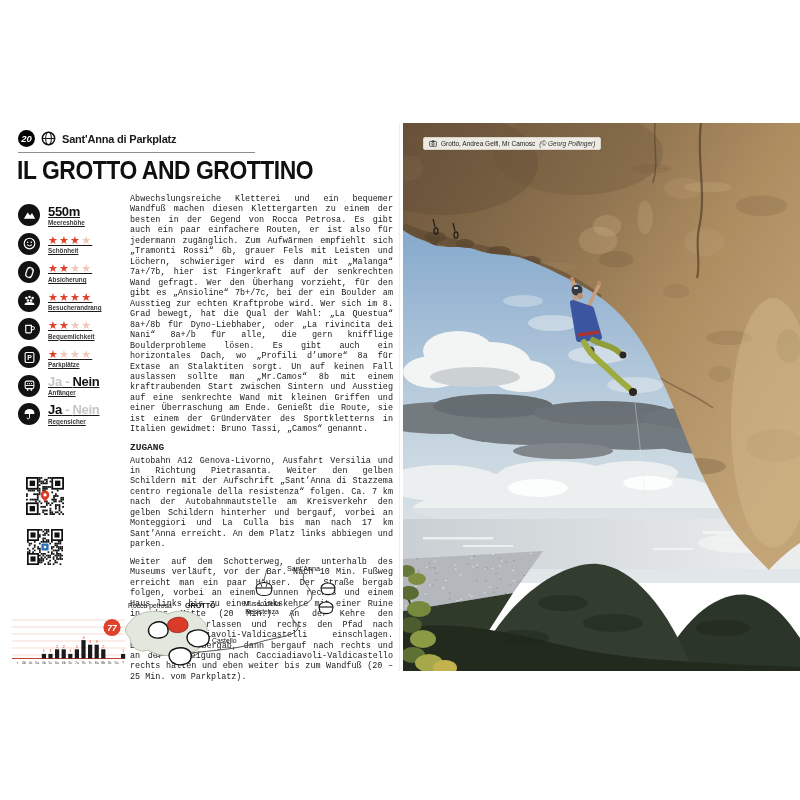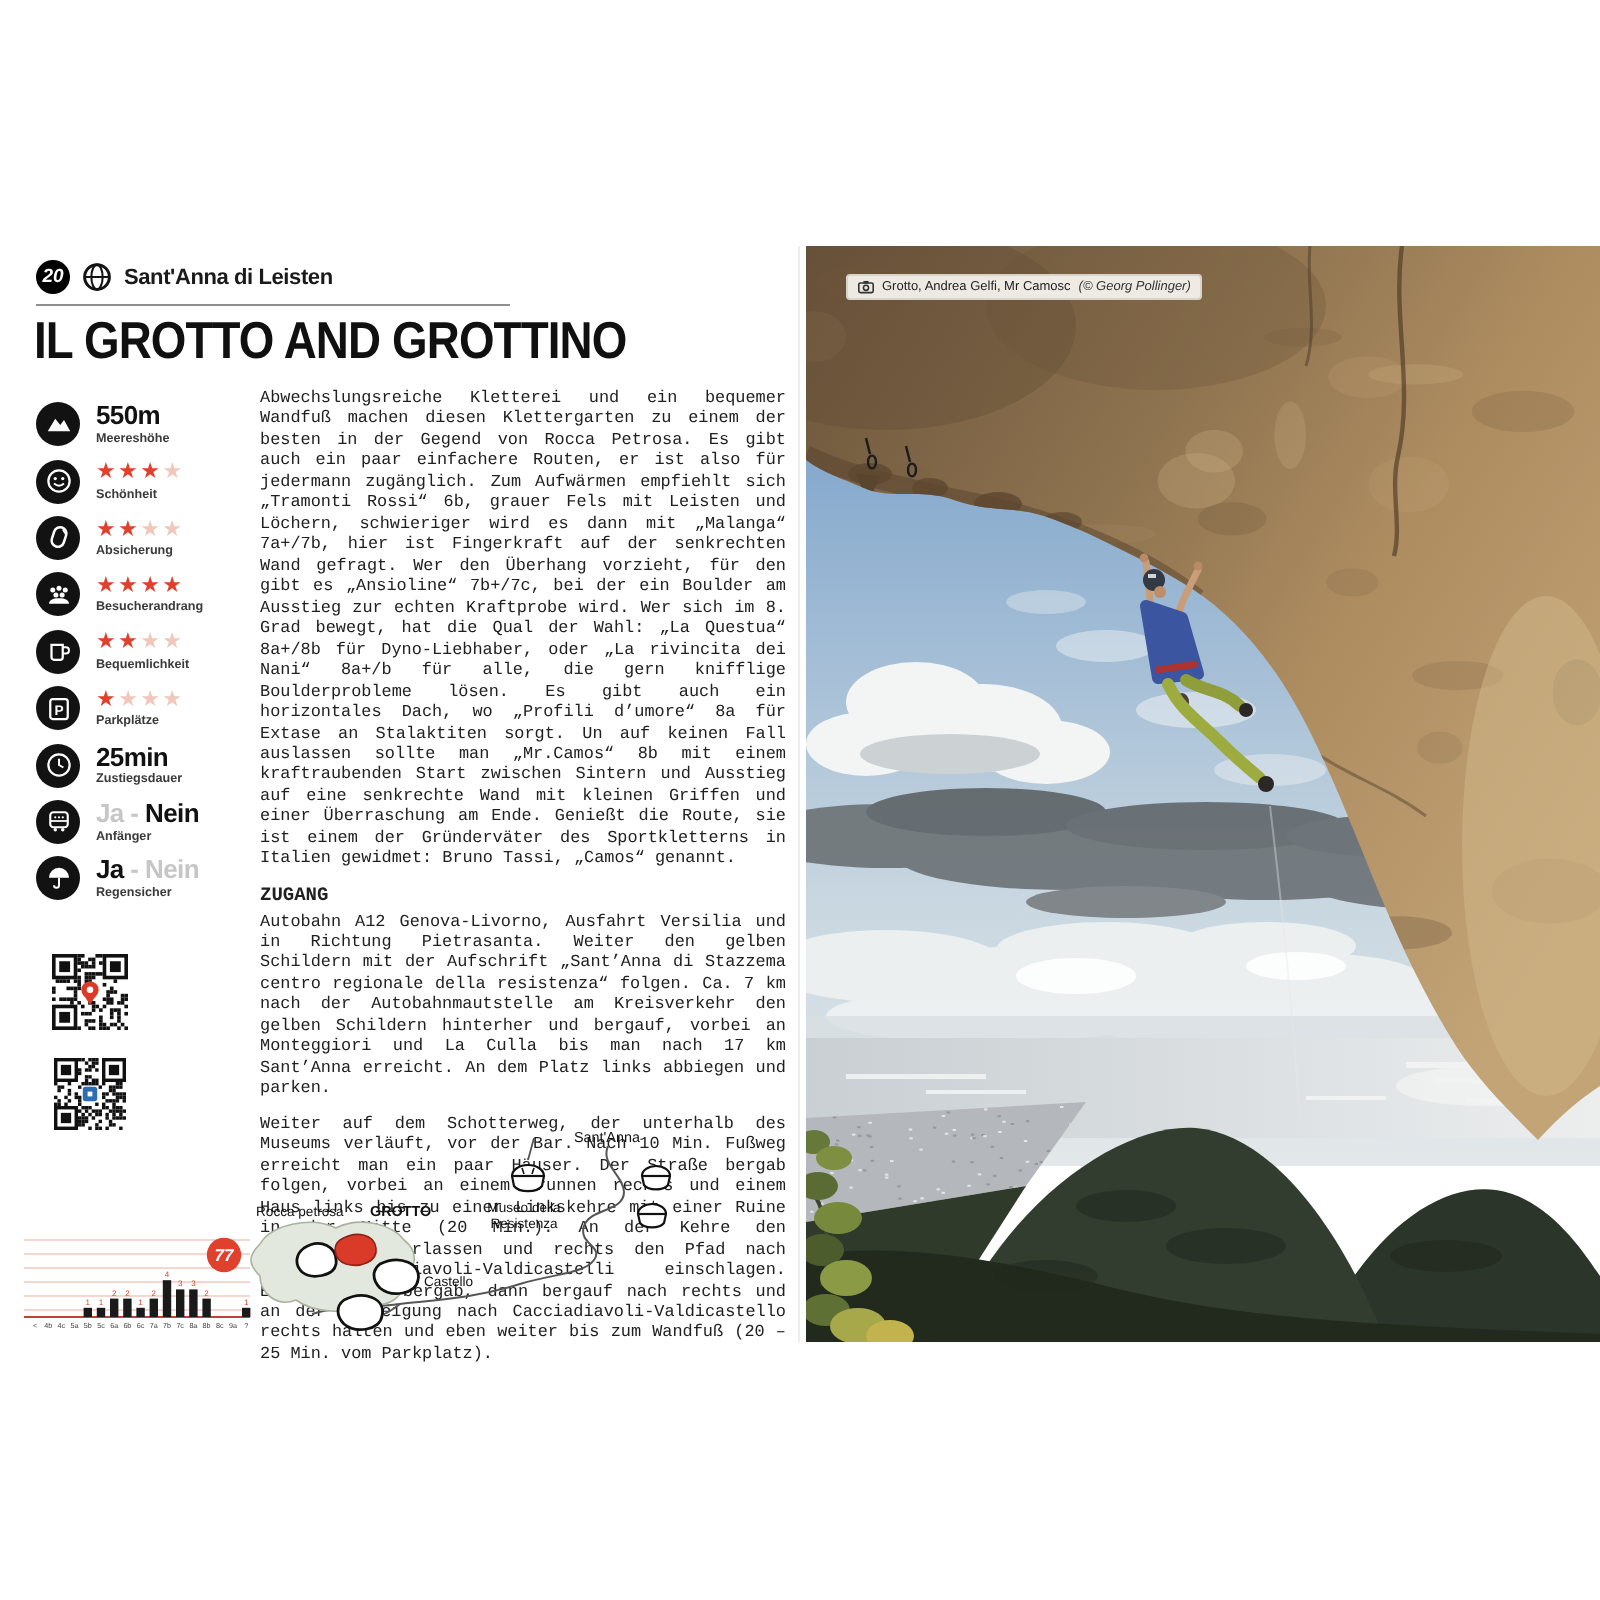--- a/index.html
+++ b/index.html
@@ -11,21 +11,21 @@
   .crag-badge{width:17px;height:17px;border-radius:50%;background:#000000;color:#fff;
               font-size:9.5px;font-weight:700;font-style:italic;display:flex;align-items:center;justify-content:center;}
   .globe{width:15px;height:15px;display:flex;}
   .region{font-size:11px;font-weight:700;letter-spacing:-0.2px;}
   .header-rule{position:absolute;left:18px;top:152px;width:237px;height:1px;background:#8f8f8f;}
   h1.title{position:absolute;left:17px;top:155px;margin:0;font-size:26px;font-weight:700;color:#101010;
            letter-spacing:-0.5px;white-space:nowrap;transform:scaleX(.88);transform-origin:left top;}
 
   
   #stats{position:absolute;left:18px;top:198px;width:112px;}
-  .stat-row{display:flex;height:28.4px;align-items:center;gap:8px;}
+  .stat-row{display:flex;height:28.4px;align-items:flex-end;gap:8px;text-decoration:underline;}
   .stat-icon{width:22px;height:22px;border-radius:50%;background:#121212;flex:0 0 auto;
              display:flex;align-items:center;justify-content:center;}
   .stat-icon svg{width:15px;height:15px;}
   .stat-text{display:flex;flex-direction:column;line-height:1;}
   .stat-value{font-size:13px;font-weight:700;letter-spacing:-0.3px;color:#111;}
   .stat-stars{font-size:11px;letter-spacing:1.2px;line-height:12px;}
   .stat-label{font-size:6.3px;color:#3a3a3a;margin-top:2.5px;font-weight:600;letter-spacing:0;}
   .yesno .off{color:#c6c6c6;}
   .yesno .on{color:#111;}
 
@@ -59,21 +59,21 @@
 
   <div class="header-row">
     <span class="crag-badge">20</span>
     <span class="globe">
       <svg viewBox="0 0 16 16">
           <circle cx="8" cy="8" r="6.6" fill="none" stroke="#141414" stroke-width="1.6"></circle>
           <ellipse cx="8" cy="8" rx="3" ry="6.6" fill="none" stroke="#141414" stroke-width="1.1"></ellipse>
           <path d="M1.5 8 h13" stroke="#141414" stroke-width="1.1"></path>
         </svg>
     </span>
-    <span class="region">Sant'Anna di Leisten</span>
+    <span class="region">Sant'Anna di Parkplatz</span>
   </div>
   <div class="header-rule"></div>
   <h1 class="title">IL GROTTO AND GROTTINO</h1>
 
   <div id="stats">
       <div class="stat-row">
         <div class="stat-icon">
           <svg viewBox="0 0 24 24">
             <path d="M3 17 L9 7 L13 12 L16 8 L21 17 Z" fill="#fff"></path>
           </svg>
@@ -142,32 +142,20 @@
       <div class="stat-row">
         <div class="stat-icon">
           <svg viewBox="0 0 24 24">
             <rect x="5" y="4" width="14" height="16" rx="2" stroke="#fff" stroke-width="1.8" fill="none"></rect>
             <text x="12" y="16.5" font-size="11" font-weight="bold" fill="#fff" text-anchor="middle" font-family="Liberation Sans, sans-serif">P</text>
           </svg>
         </div>
         <div class="stat-text">
           <div class="stat-stars"><span style="color: rgb(224, 65, 44);">★</span><span style="color: rgb(242, 199, 187);">★★★</span></div>
           <div class="stat-label">Parkplätze</div>
-        </div>
-      </div>
-      <div class="stat-row">
-        <div class="stat-icon">
-          <svg viewBox="0 0 24 24">
-            <circle cx="12" cy="12" r="8.5" stroke="#fff" stroke-width="1.8" fill="none"></circle>
-            <path d="M12 7 V12 L15.5 14" stroke="#fff" stroke-width="1.6" fill="none"></path>
-          </svg>
-        </div>
-        <div class="stat-text">
-          <div class="stat-value">25min</div>
-          <div class="stat-label">Zustiegsdauer</div>
         </div>
       </div>
       <div class="stat-row">
         <div class="stat-icon">
           <svg viewBox="0 0 24 24">
             <rect x="5" y="5" width="14" height="12" rx="2.5" stroke="#fff" stroke-width="1.7" fill="none"></rect>
             <path d="M5 12 h14" stroke="#fff" stroke-width="1.4"></path>
             <circle cx="9" cy="19" r="1.4" fill="#fff"></circle>
             <circle cx="15" cy="19" r="1.4" fill="#fff"></circle>
             <circle cx="9" cy="9" r="0.9" fill="#fff"></circle>

